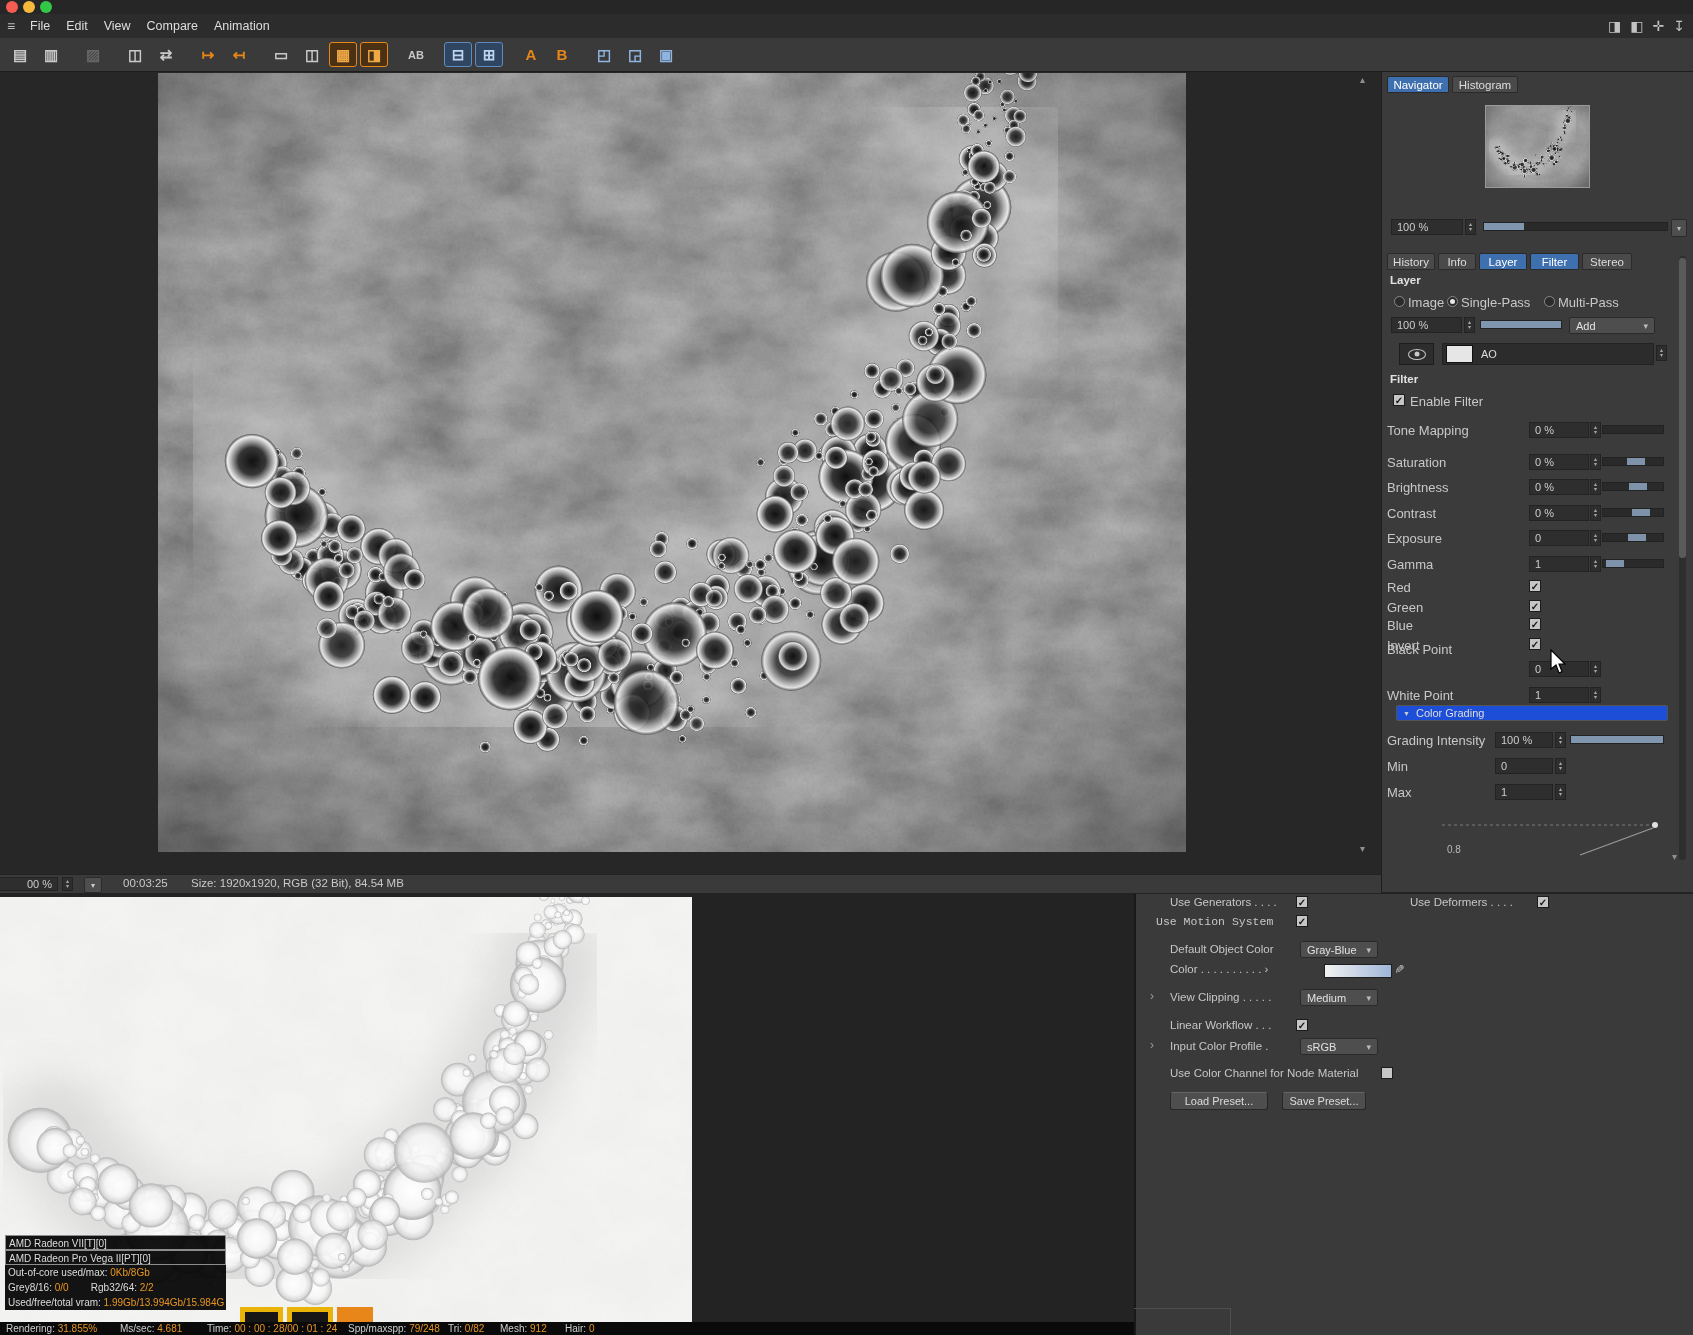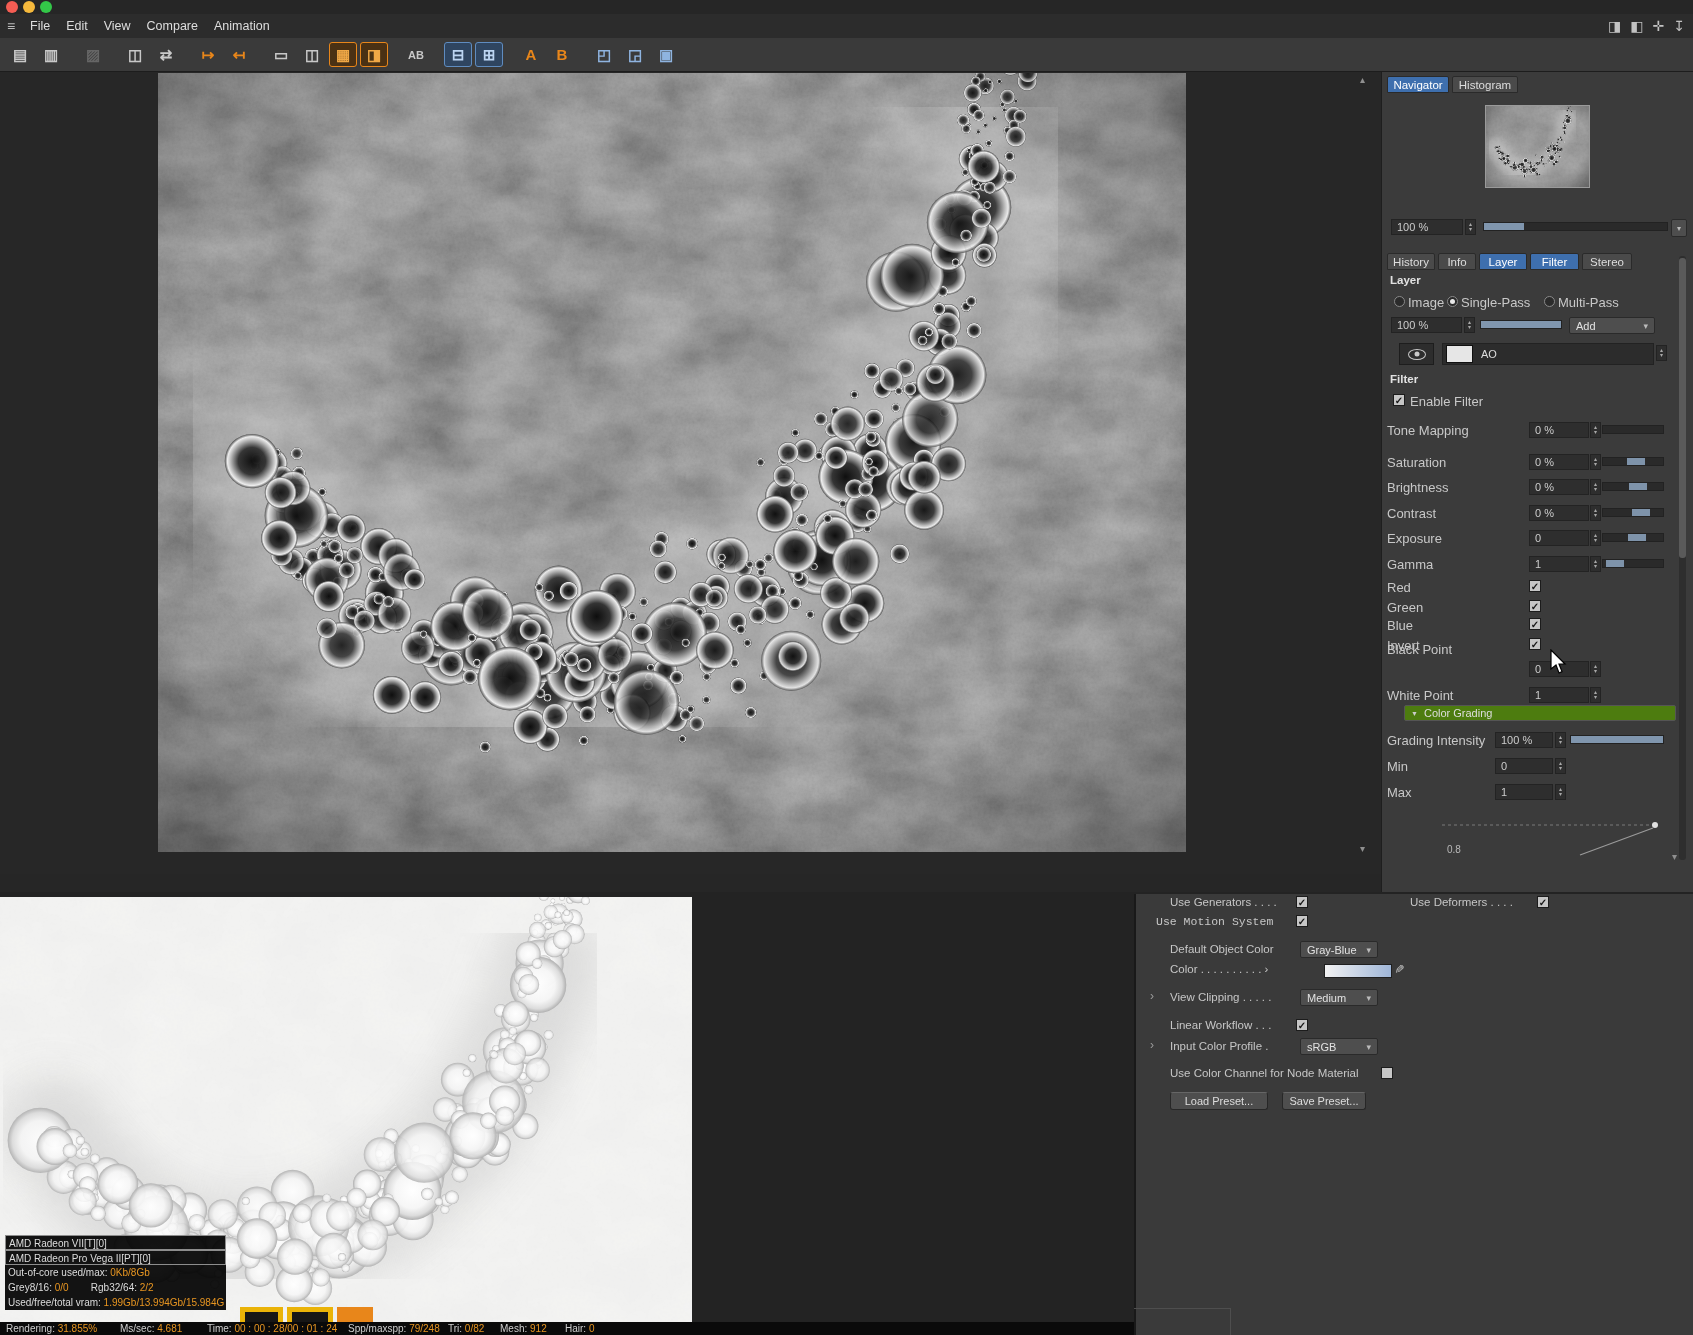--- a/index.html
+++ b/index.html
@@ -54,22 +54,22 @@
   .radio .rdot{position:absolute;left:2px;top:2px;width:5px;height:5px;border-radius:50%;background:#e9e9e9;}
   .cb{position:absolute;width:12px;height:12px;background:#c6c6c6;border:1px solid #1c1c1c;box-sizing:border-box;
     line-height:11px;text-align:center;font-size:10px;color:#151515;font-weight:bold;}
   .eyebox{position:absolute;width:33px;height:20px;background:#2d2d2d;border:1px solid #1d1d1d;
     display:flex;align-items:center;justify-content:center;}
   .eye{width:16px;height:9px;border:1px solid #c9c9c9;border-radius:50%;position:relative;}
   .eye::after{content:"";position:absolute;left:50%;top:50%;transform:translate(-50%,-50%);width:5px;height:5px;border-radius:50%;background:#c9c9c9;}
   .layerrow{position:absolute;height:20px;background:#2c2c2c;border:1px solid #222;display:flex;align-items:center;}
   .lthumb{width:25px;height:16px;background:#e6e6e6;border:1px solid #111;margin-left:3px;}
   .lname{margin-left:8px;font-size:11px;color:#ddd;}
-  .ghead{position:absolute;height:16px;background:#4d7c0f;border:1px solid #555;border-radius:2px;font-size:11px;color:#ddd;
-    display:flex;align-items:center;padding-left:6px;box-sizing:border-box;margin-left:8px;}
+  .ghead{position:absolute;height:16px;background:#1d4ed8;border:1px solid #555;border-radius:2px;font-size:11px;color:#ddd;
+    display:flex;align-items:center;padding-left:6px;box-sizing:border-box;}
   .ghead::before{content:"▼";font-size:7px;margin-right:6px;color:#ccc;}
   .curve{position:absolute;}
   .sbar{position:absolute;left:297px;top:184px;width:7px;height:604px;background:#2e2e2e;border-radius:3px;}
   .sbthumb{position:absolute;left:0;top:2px;width:7px;height:300px;background:#5a5a5a;border-radius:3px;}
   
   .statusbar{position:absolute;left:0;top:874px;width:1381px;height:18px;background:#3a3a3a;border-top:1px solid #232323;
     font-size:11.5px;color:#c9c9c9;z-index:3;}
   .sb-text{position:absolute;top:2px;white-space:nowrap;}
   .statusbar .vbox{height:14px;top:2px;} .statusbar .step{height:14px;top:2px;}
   .ddsm{position:absolute;width:16px;height:14px;top:2px;background:#4e4e4e;border:1px solid #2a2a2a;border-radius:2px;
@@ -982,20 +982,29 @@
         <span>0</span>
       </div>
       <div class="step" style="left: 173px; top: 686px;"></div>
       <span class="plabel" style="left: 5px; top: 713px;">Max</span>
       <div class="vbox" style="left: 113px; top: 712px; width: 58px;">
         <span>1</span>
       </div>
       <div class="step" style="left: 173px; top: 712px;"></div>
     </div>
 
+  <div class="statusbar">
+    <div class="vbox" style="left:-8px;width:66px;justify-content:flex-end">
+      <span>00 %</span>
+    </div>
+    <div class="step" style="left:62px"></div>
+    <div class="ddsm" style="left:84px"></div>
+    <span class="sb-text" style="left:123px">00:03:25</span>
+    <span class="sb-text" style="left:191px">Size: 1920x1920, RGB (32 Bit), 84.54 MB</span>
+  </div>
 
   <div class="bottombg"></div>
 
   <div class="renderview">
     <svg id="renderimg" viewBox="0 0 692 426">
         <defs>
           <radialGradient id="renderimgb">
             <stop offset="0" stop-color="#ffffff"></stop>
             <stop offset="0.6" stop-color="#f6f6f6"></stop>
      <stop offset="0.85" stop-color="#dcdcdc"></stop>

